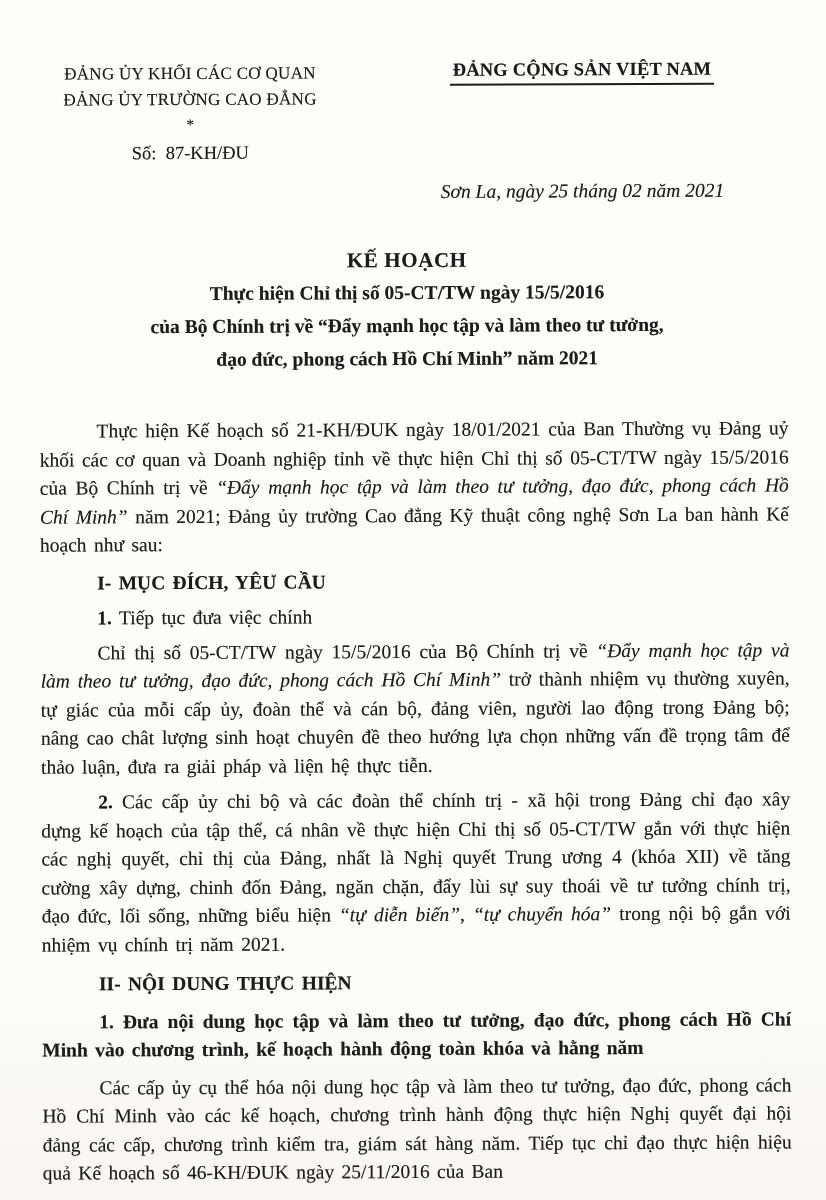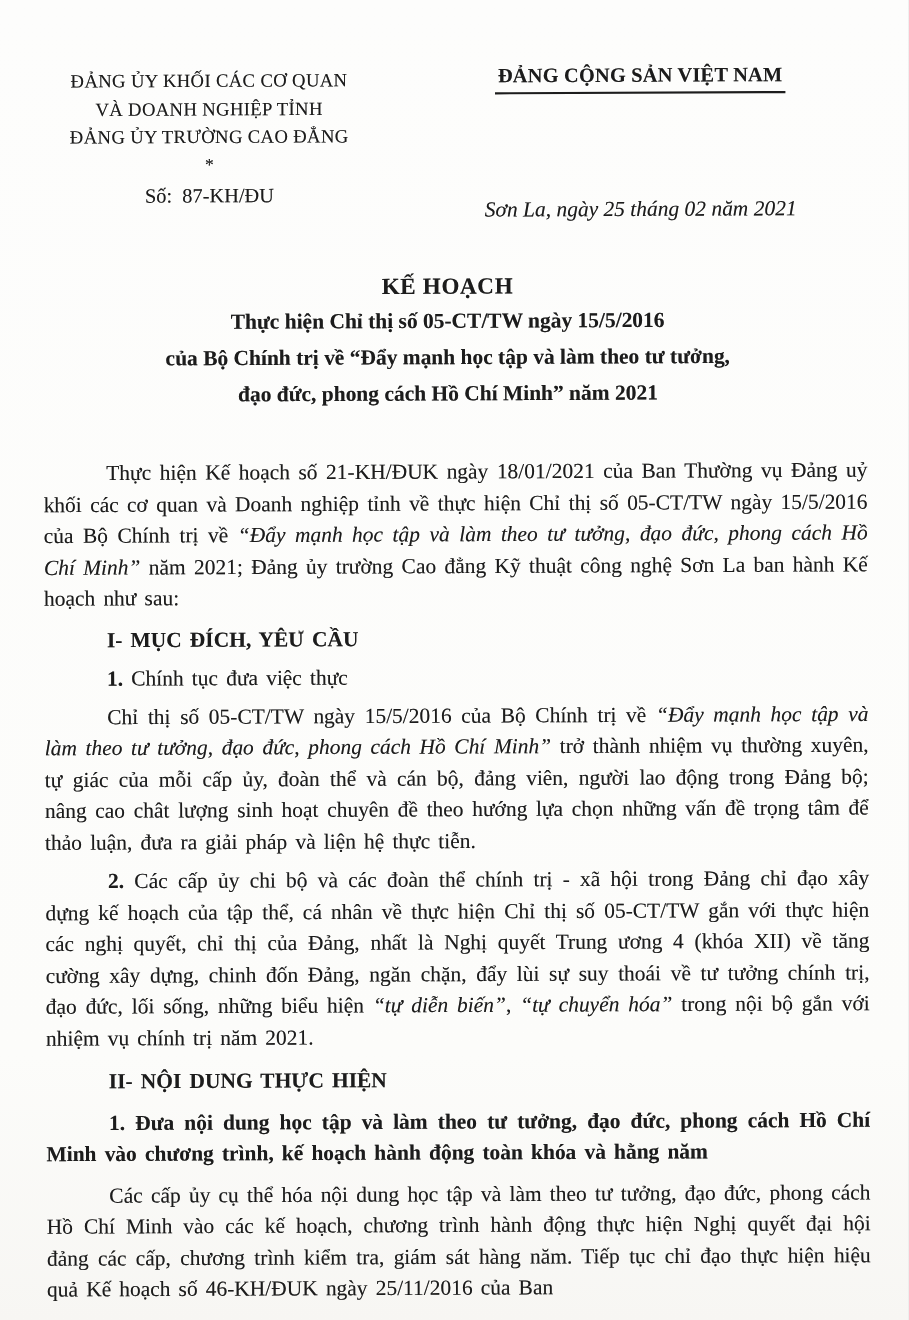--- a/index.html
+++ b/index.html
@@ -134,21 +134,20 @@
   }
 </style>
 </head>
 <body>
 
 <div class="sheet">
   <div class="tilt">
 
     <div class="org-block">
       <div class="org-line">ĐẢNG ỦY KHỐI CÁC CƠ QUAN</div>
-      <div class="org-line">VÀ DOANH NGHIỆP TỈNH</div>
       <div class="org-line bold">ĐẢNG ỦY TRƯỜNG CAO ĐẲNG</div>
       <div class="org-star">*</div>
       <div class="doc-number">Số:  87-KH/ĐU</div>
     </div>
 
     <div class="party-block">
       <div>
         <span class="party-name">ĐẢNG CỘNG SẢN VIỆT NAM</span>
       </div>
       <div class="place-date">Sơn La, ngày 25 tháng 02 năm 2021</div>
@@ -160,21 +159,21 @@
       <div class="title-sub">của Bộ Chính trị về “Đẩy mạnh học tập và làm theo tư tưởng,</div>
       <div class="title-sub">đạo đức, phong cách Hồ Chí Minh” năm 2021</div>
     </div>
 
     <div class="body-text">
 
       <p><span>Thực hiện Kế hoạch số 21-KH/ĐUK ngày 18/01/2021 của Ban Thường vụ Đảng uỷ khối các cơ quan và Doanh nghiệp tỉnh về thực hiện Chỉ thị số 05-CT/TW ngày 15/5/2016 của Bộ Chính trị về </span><span class="i">“Đẩy mạnh học tập và làm theo tư tưởng, đạo đức, phong cách Hồ Chí Minh”</span><span> năm 2021; Đảng ủy trường Cao đẳng Kỹ thuật công nghệ Sơn La ban hành Kế hoạch như sau:</span></p>
 
       <div class="h-sec mt9">I- MỤC ĐÍCH, YÊU CẦU</div>
 
-      <p class="mt7"><span class="b">1.</span><span> Chính tục đưa việc thực</span></p>
+      <p class="mt7"><span class="b">1.</span><span> Tiếp tục đưa việc chính</span></p>
 
       <p class="mt6"><span>Chỉ thị số 05-CT/TW ngày 15/5/2016 của Bộ Chính trị về </span><span class="i">“Đẩy mạnh học tập và làm theo tư tưởng, đạo đức, phong cách Hồ Chí Minh”</span><span> trở thành nhiệm vụ thường xuyên, tự giác của mỗi cấp ủy, đoàn thể và cán bộ, đảng viên, người lao động trong Đảng bộ; nâng cao chât lượng sinh hoạt chuyên đề theo hướng lựa chọn những vấn đề trọng tâm để thảo luận, đưa ra giải pháp và liện hệ thực tiễn.</span></p>
 
       <p class="mt7"><span class="b">2.</span><span> Các cấp ủy chi bộ và các đoàn thể chính trị - xã hội trong Đảng chỉ đạo xây dựng kế hoạch của tập thể, cá nhân về thực hiện Chỉ thị số 05-CT/TW gắn với thực hiện các nghị quyết, chỉ thị của Đảng, nhất là Nghị quyết Trung ương 4 (khóa XII) về tăng cường xây dựng, chinh đốn Đảng, ngăn chặn, đẩy lùi sự suy thoái về tư tưởng chính trị, đạo đức, lối sống, những biểu hiện </span><span class="i">“tự diễn biến”</span><span>, </span><span class="i">“tự chuyển hóa”</span><span> trong nội bộ gắn với nhiệm vụ chính trị năm 2021.</span></p>
 
       <div class="h-sec mt11">II- NỘI DUNG THỰC HIỆN</div>
 
       <p class="b mt9">1. Đưa nội dung học tập và làm theo tư tưởng, đạo đức, phong cách Hồ Chí Minh vào chương trình, kế hoạch hành động toàn khóa và hằng năm</p>
 
       <p class="mt9">Các cấp ủy cụ thể hóa nội dung học tập và làm theo tư tưởng, đạo đức, phong cách Hồ Chí Minh vào các kế hoạch, chương trình hành động thực hiện Nghị quyết đại hội đảng các cấp, chương trình kiểm tra, giám sát hàng năm. Tiếp tục chỉ đạo thực hiện hiệu quả Kế hoạch số 46-KH/ĐUK ngày 25/11/2016 của Ban</p>

